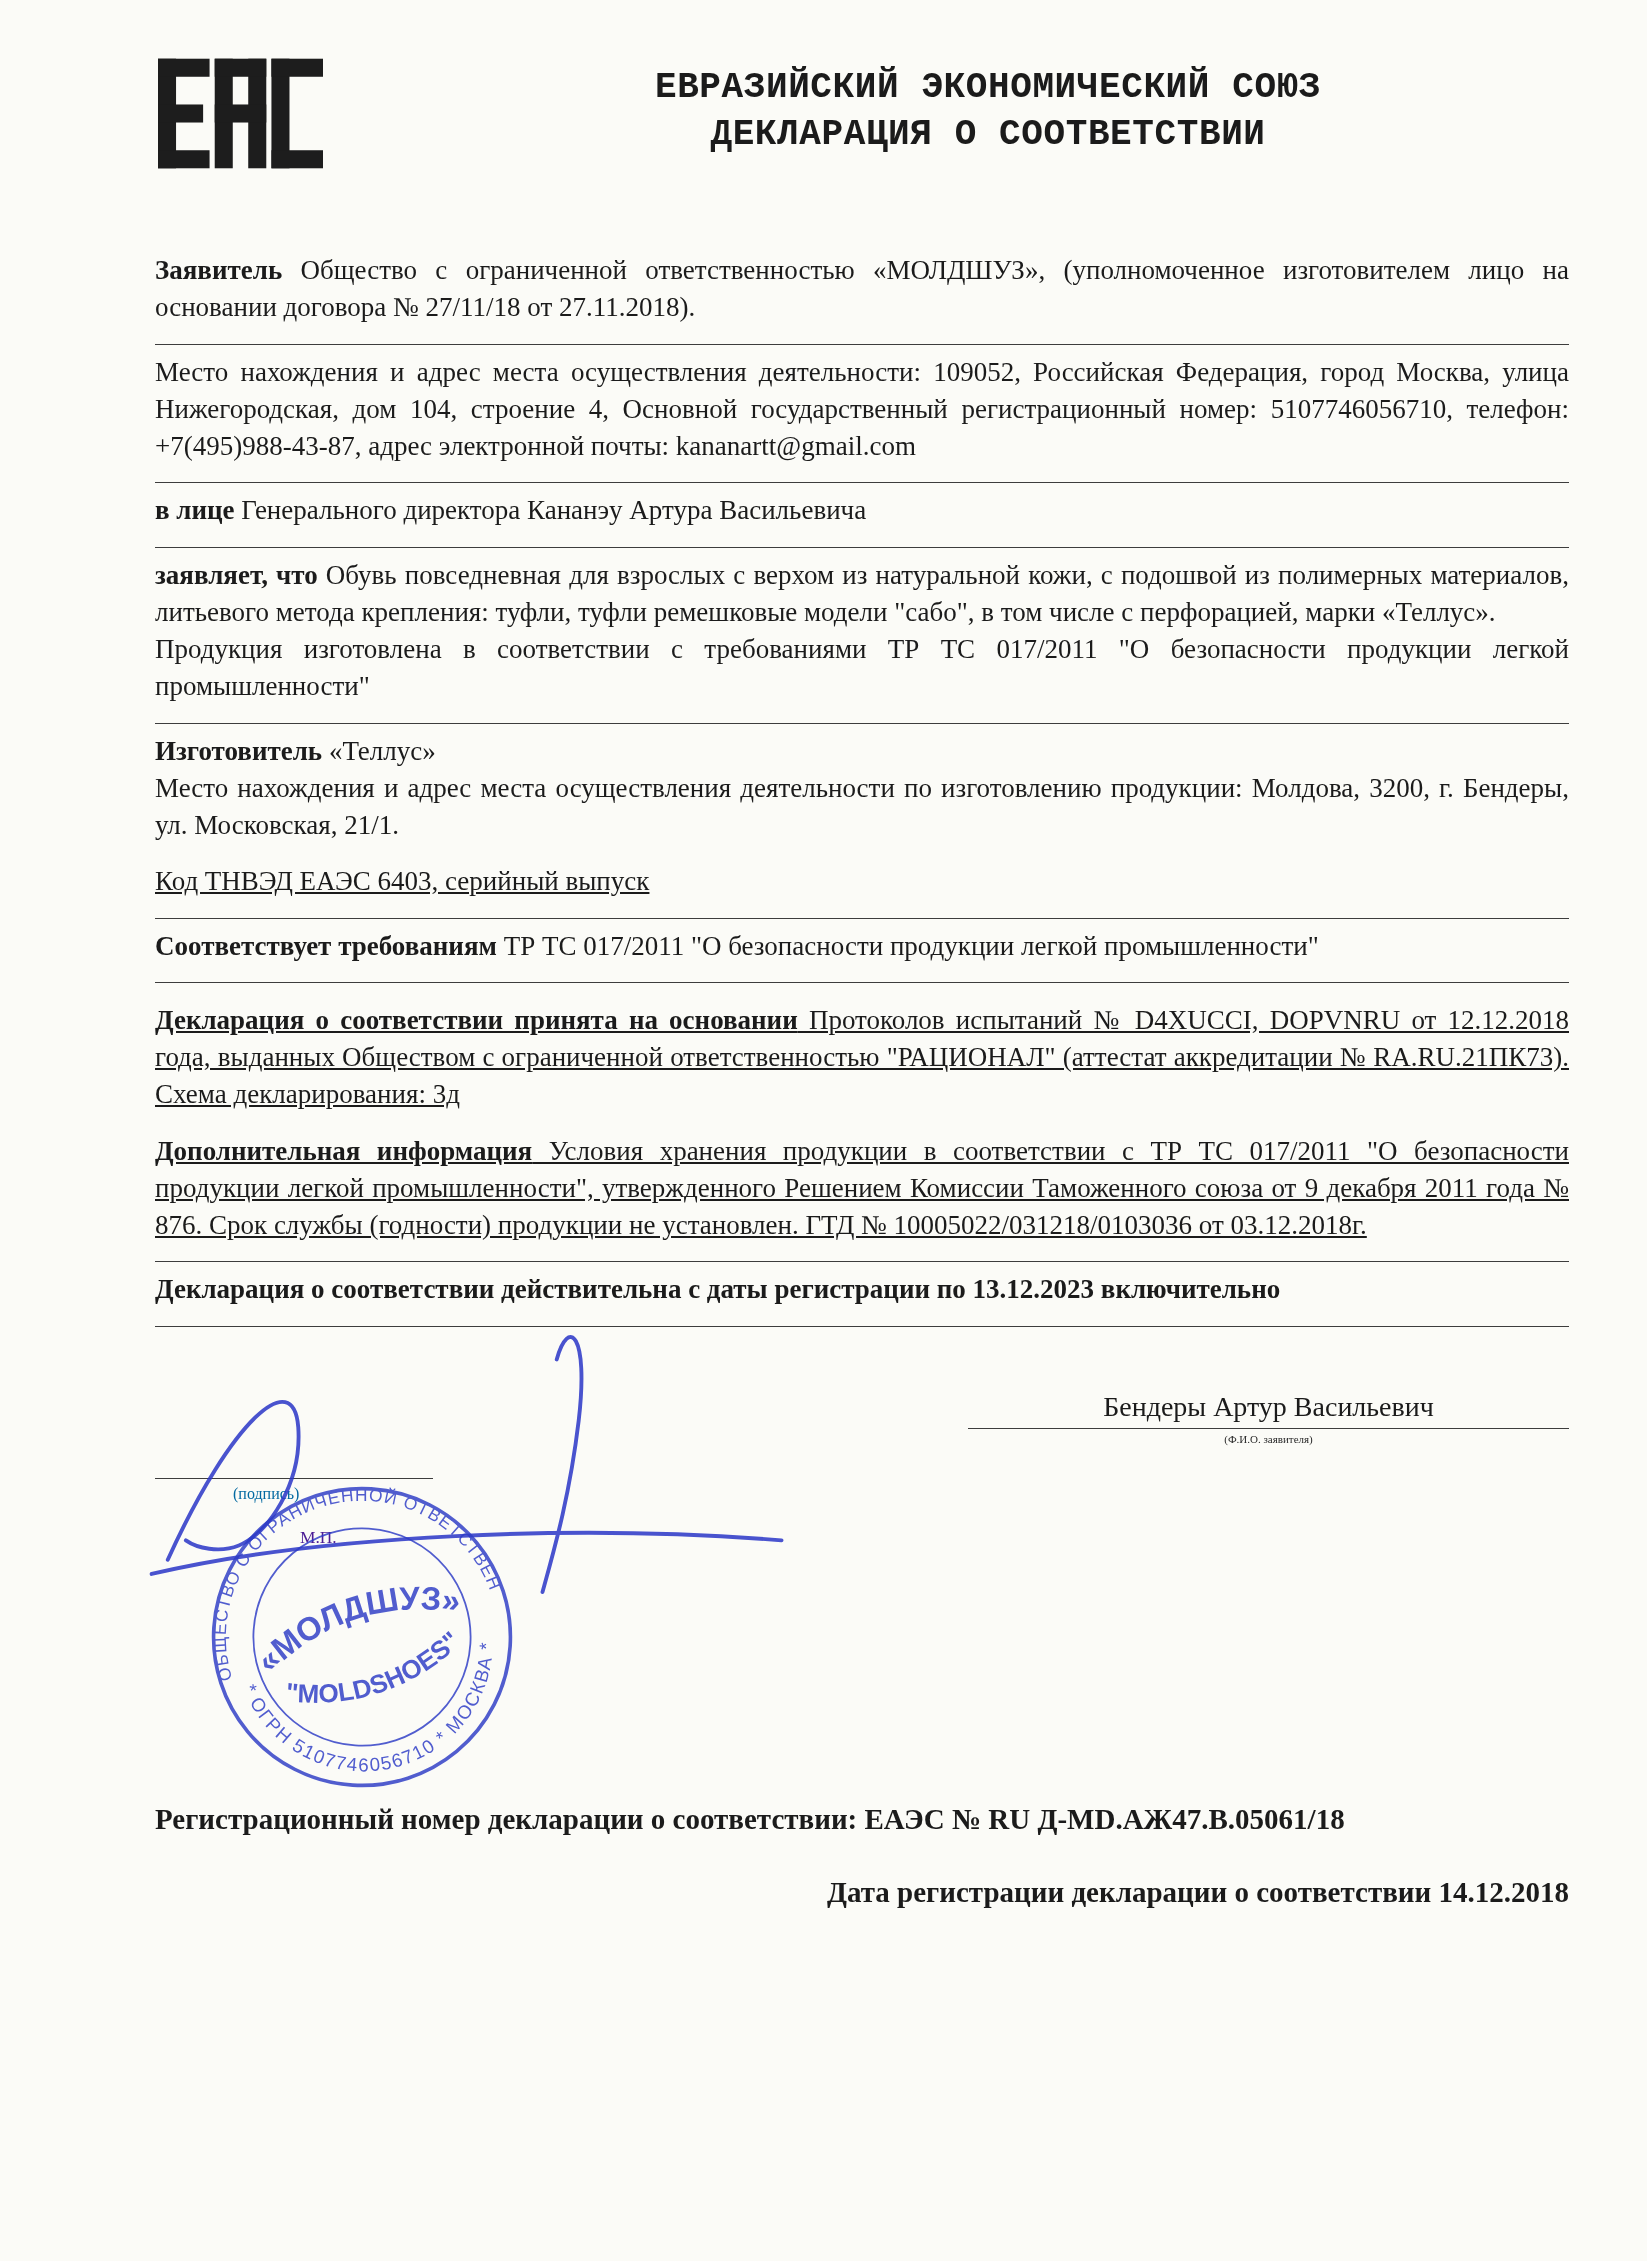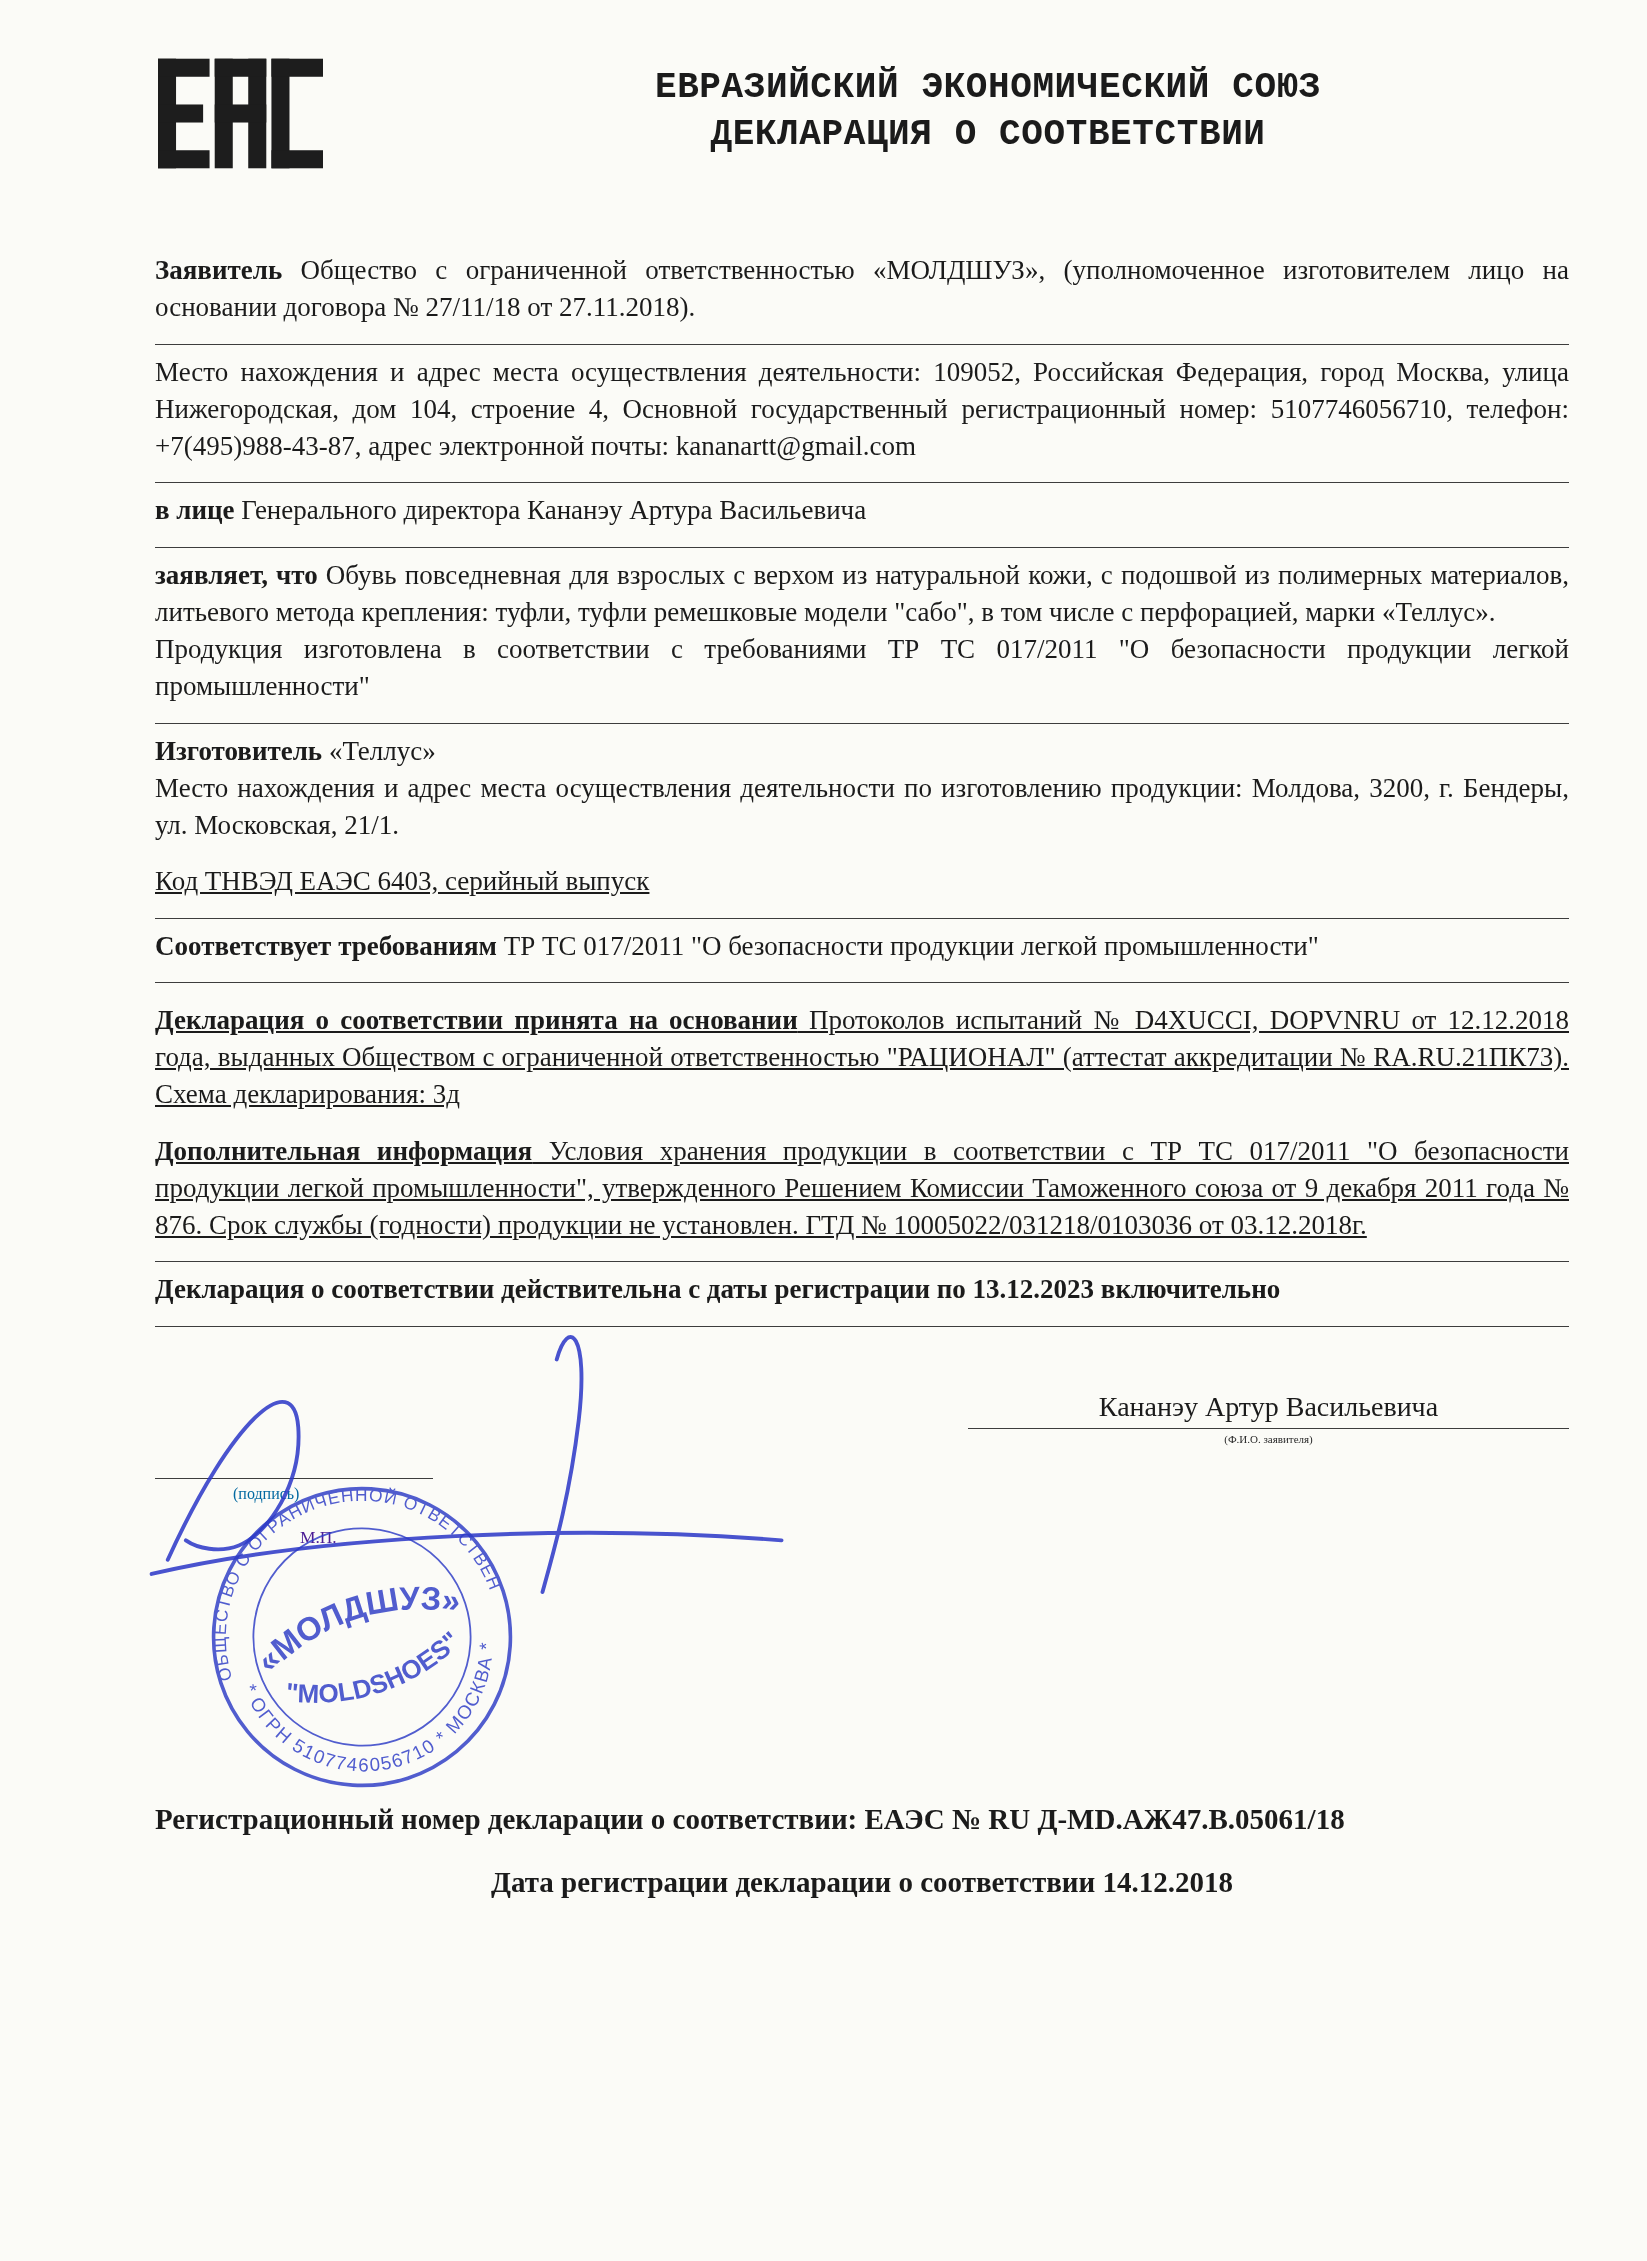--- a/index.html
+++ b/index.html
@@ -35,21 +35,21 @@
   .sig-caption { position:absolute; left:78px; top:139px; font-size:16px; color:#0369a1; }
   .mp-caption  { position:absolute; left:145px; top:181px; font-size:17.4px; color:#4c1d95; }
   .fio-block { position:absolute; right:0; top:45px; width:601px; }
   .fio-name { font-size:28px; text-align:center; border-bottom:1.3px solid #3d3d3d; padding-bottom:5.2px; }
   .fio-caption { font-size:11px; text-align:center; margin-top:3.9px; color:#2a2a2a; }
 
   .stamp-wrap { position:absolute; left:26px; top:110px; width:362px; height:362px; z-index:3; pointer-events:none; }
   .signature-wrap { position:absolute; left:-26px; top:-90px; width:743px; height:362px; z-index:2; pointer-events:none; }
 
   .footer-reg  { font-weight:bold; font-size:29px; margin-top:11.6px; text-align:left; }
-  .footer-date { font-weight:bold; font-size:29px; margin-top:30px; text-align:center; }
+  .footer-date { font-weight:bold; font-size:29px; margin-top:40px; text-align:right; }
 </style>
 </head>
 <body>
 
 <div class="header">
   <svg class="eac-logo" viewBox="0 0 256 170" xmlns="http://www.w3.org/2000/svg">
     <g fill="#1d1d1d">
 
       <rect x="0" y="0" width="28" height="170"></rect>
       <rect x="0" y="0" width="80" height="28"></rect>
@@ -106,21 +106,21 @@
         <path d="M 35 492 C 300 430 700 415 1010 440"></path>
         <path d="M 662 160 C 680 95 712 118 696 255 C 682 372 658 455 640 520"></path>
       </g>
     </svg>
 
     <div class="sig-line"></div>
     <div class="sig-caption">(подпись)</div>
     <div class="mp-caption">М.П.</div>
 
     <div class="fio-block">
-      <div class="fio-name">Кананэу Артур Васильевича</div>
+      <div class="fio-name">Бендеры Артур Васильевич</div>
       <div class="fio-caption">(Ф.И.О. заявителя)</div>
     </div>
 
     <svg class="stamp-wrap" viewBox="0 0 500 500" xmlns="http://www.w3.org/2000/svg">
       <defs>
         <path id="ringTopPath" d="M 62 250 A 188 188 0 0 1 438 250"></path>
         <path id="ringBottomPath" d="M 72 258 A 178 178 0 0 0 428 258"></path>
         <path id="centerArc1" d="M 108 262 Q 250 186 392 262"></path>
         <path id="centerArc2" d="M 112 296 Q 250 366 388 296"></path>
       </defs>

